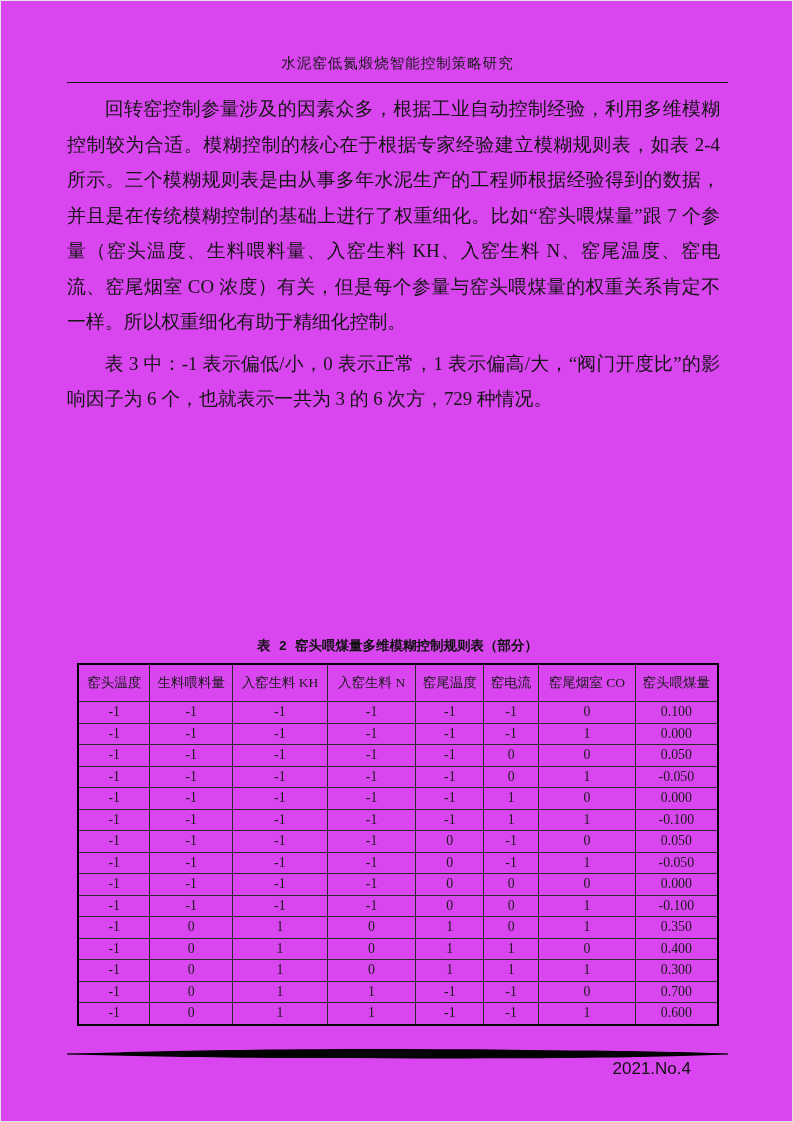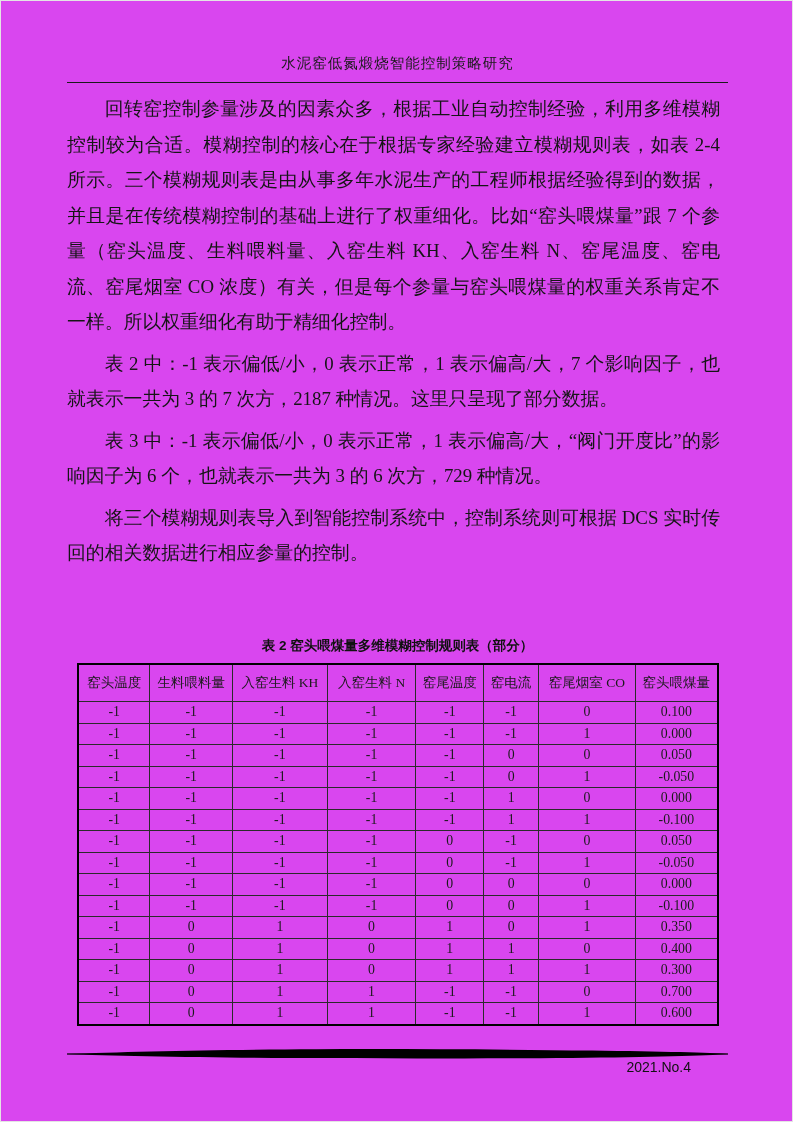--- a/index.html
+++ b/index.html
@@ -37,21 +37,21 @@
     color: #151515;
   }
   .body-text p {
     margin: 0 8px 6px 0;
     text-indent: 2em;
   }
   .table-caption {
     position: absolute;
     top: 636px; left: 66px; width: 661px;
     text-align: center;
-    font-family: Liberation Sans, sans-serif;
+    font-family: Liberation Mono, monospace;
     font-weight: bold;
     font-size: 13.5px;
     color: #111111;
   }
   table.rules {
     position: absolute;
     top: 662px; left: 76px;
     width: 642px;
     border-collapse: collapse;
     table-layout: fixed;
@@ -84,38 +84,36 @@
     top: 1058px; left: 66px; width: 661px;
     text-align: center;
     font-family: "Liberation Sans", "DejaVu Sans", sans-serif;
     font-size: 12.5px;
     color: #111111;
   }
   .footer-issue {
     position: absolute;
     top: 1058px; right: 101px;
     font-family: "Liberation Sans", "DejaVu Sans", sans-serif;
-    font-size: 14px;
+    font-size: 17px;
     color: #111111;
   }
 </style>
 </head>
 <body>
 
 <div class="page">
 
   <div class="header-title">水泥窑低氮煅烧智能控制策略研究</div>
 
   <div class="header-rule"></div>
 
   <div class="body-text" id="paragraphs">
       <p>回转窑控制参量涉及的因素众多，根据工业自动控制经验，利用多维模糊控制较为合适。模糊控制的核心在于根据专家经验建立模糊规则表，如表 2-4 所示。三个模糊规则表是由从事多年水泥生产的工程师根据经验得到的数据，并且是在传统模糊控制的基础上进行了权重细化。比如“窑头喂煤量”跟 7 个参量（窑头温度、生料喂料量、入窑生料 KH、入窑生料 N、窑尾温度、窑电流、窑尾烟室 CO 浓度）有关，但是每个参量与窑头喂煤量的权重关系肯定不一样。所以权重细化有助于精细化控制。</p>
-      <p>表 2 中：-1 表示偏低/小，0 表示正常，1 表示偏高/大，7 个影响因子，也就表示一共为 3 的 7 次方，2187 种情况。这里只呈现了部分数据。</p>
       <p>表 3 中：-1 表示偏低/小，0 表示正常，1 表示偏高/大，“阀门开度比”的影响因子为 6 个，也就表示一共为 3 的 6 次方，729 种情况。</p>
-      <p>将三个模糊规则表导入到智能控制系统中，控制系统则可根据 DCS 实时传回的相关数据进行相应参量的控制。</p>
     </div>
 
   <div class="table-caption">表 2 窑头喂煤量多维模糊控制规则表（部分）</div>
 
   <table class="rules">
     <colgroup id="cols">
         <col style="width: 11.215%;">
         <col style="width: 12.9283%;">
         <col style="width: 14.7975%;">
         <col style="width: 13.8629%;">

